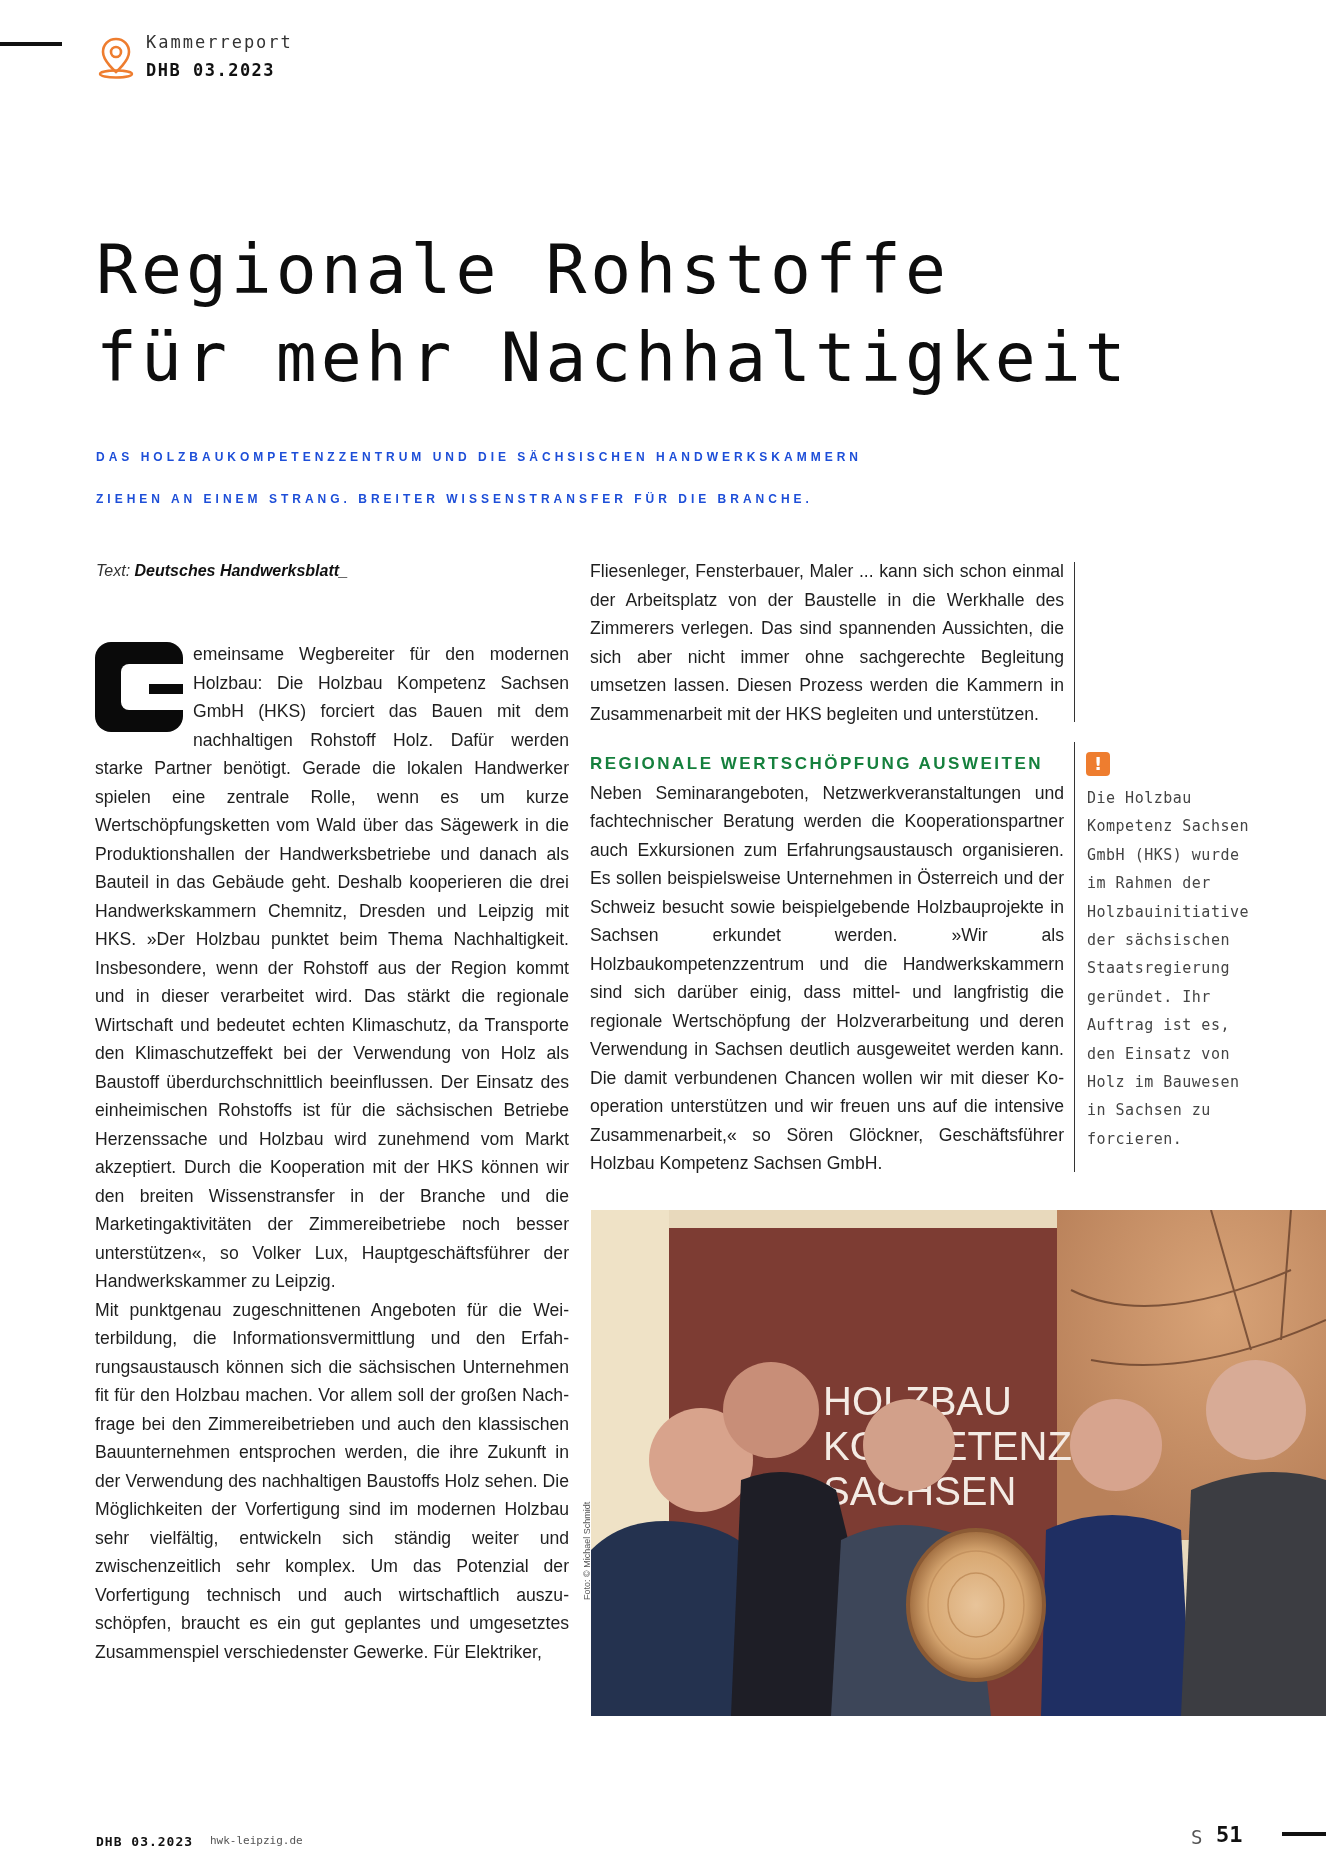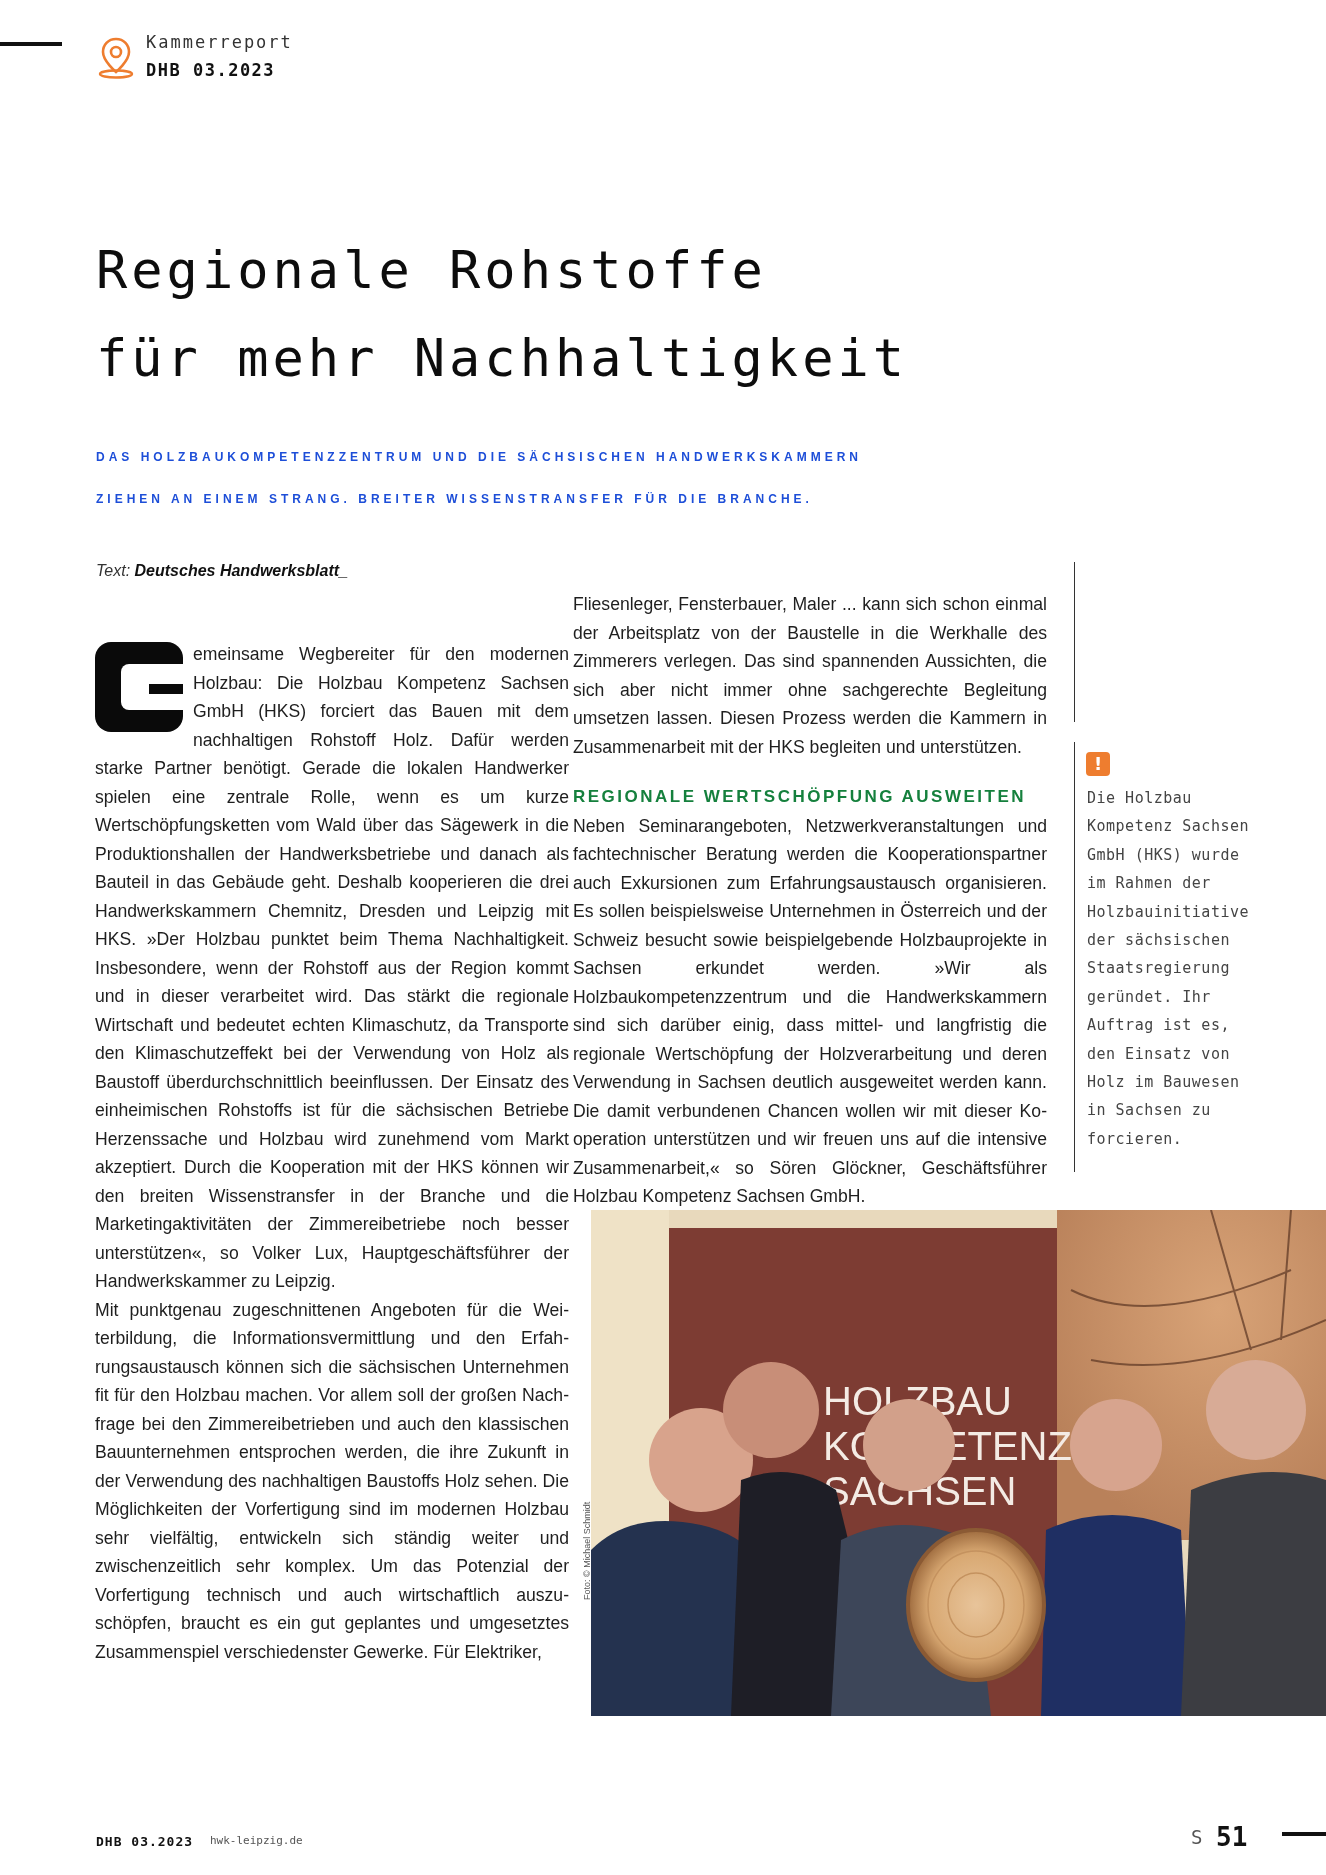--- a/index.html
+++ b/index.html
@@ -4,51 +4,51 @@
 <style>
   html, body { margin: 0; padding: 0; background: #ffffff; }
   body { width: 1326px; height: 1875px; position: relative; overflow: hidden; color: #1a1a1a; }
   .abs { position: absolute; }
 
   .top-rule { left: 0; top: 42px; width: 62px; height: 4px; background: #111; }
   .pin { left: 96px; top: 36px; width: 40px; height: 44px; }
   .kicker { left: 146px; top: 32px; font-family: "DejaVu Sans Mono", monospace; font-size: 17px; letter-spacing: 2px; color: #333; }
   .issue { left: 146px; top: 60px; font-family: "DejaVu Sans Mono", monospace; font-size: 17px; font-weight: bold; letter-spacing: 1.5px; color: #111; }
 
-  .title { left: 96px; top: 226px; font-family: "DejaVu Sans Mono", monospace; font-size: 52px; line-height: 88px; letter-spacing: 4px; color: #0d0d0d; white-space: nowrap; }
+  .title { left: 96px; top: 226px; font-family: "DejaVu Sans Mono", monospace; font-size: 68px; line-height: 88px; letter-spacing: 4px; color: #0d0d0d; white-space: nowrap; }
   .title div { display: block; }
 
   .lead { left: 96px; top: 436px; width: 960px; font-family: Liberation Sans, sans-serif; font-weight: bold; font-size: 12px; line-height: 42px; letter-spacing: 4px; color: #1d4ed8; text-transform: uppercase; }
 
   .byline { left: 96px; top: 562px; font-family: "Liberation Sans", sans-serif; font-style: italic; font-size: 16px; color: #333; }
   .byline b { color: #111; }
 
   .col { font-family: "Liberation Sans", sans-serif; font-size: 17.6px; line-height: 28.5px; color: #1e1e1e; text-align: justify; hyphens: manual; }
   .col1 { left: 95px; top: 640px; width: 474px; }
-  .col2 { left: 573px; top: 557px; width: 474px; margin-top: 33px; }
+  .col2 { left: 590px; top: 557px; width: 474px; }
   .col p { margin: 0; }
   .dropcap { float: left; width: 88px; height: 90px; margin: 2px 10px 0 0; background: #0a0a0a; border-radius: 16px; position: relative; }
   .dropcap::after { content: ""; position: absolute; left: 26px; top: 22px; width: 62px; height: 46px; background: #fff; border-radius: 8px 0 0 8px; }
   .dropcap::before { content: ""; position: absolute; left: 54px; top: 42px; width: 34px; height: 10px; background: #0a0a0a; z-index: 2; }
   .subhead { font-weight: bold; letter-spacing: 2.5px; font-size: 17px; text-transform: uppercase; color: #15803d; margin-top: 18px !important; }
   .indent-first { margin-top: 4px !important; }
 
   .vrule1 { left: 1074px; top: 562px; width: 1px; height: 160px; background: #333; }
   .vrule2 { left: 1074px; top: 742px; width: 1px; height: 430px; background: #333; }
 
   .note-icon { left: 1086px; top: 752px; width: 24px; height: 24px; background: #ee7d2f; border-radius: 4px; color: #fff; font-family: "DejaVu Sans", sans-serif; font-weight: bold; font-size: 18px; line-height: 24px; text-align: center; }
   .note { left: 1087px; top: 784px; width: 180px; font-family: "DejaVu Sans Mono", monospace; font-size: 15px; line-height: 28.4px; letter-spacing: 0.5px; color: #444; }
 
   .photo { left: 591px; top: 1210px; width: 735px; height: 506px; overflow: hidden; background: #c9b89d; }
   .credit { left: 582px; top: 1600px; font-family: "Liberation Sans", sans-serif; font-size: 9px; color: #555; transform: rotate(-90deg); transform-origin: left top; white-space: nowrap; }
 
   .footer-issue { left: 96px; top: 1834px; font-family: "DejaVu Sans Mono", monospace; font-size: 13px; font-weight: bold; letter-spacing: 1px; color: #111; }
   .footer-url { left: 210px; top: 1834px; font-family: "DejaVu Sans Mono", monospace; font-size: 11px; color: #555; }
   .page-s { left: 1191px; top: 1826px; font-family: "DejaVu Sans Mono", monospace; font-size: 19px; color: #555; }
-  .page-num { left: 1216px; top: 1822px; font-family: "DejaVu Sans Mono", monospace; font-size: 26px; font-weight: bold; color: #111; }
+  .page-num { left: 1216px; top: 1822px; font-family: "DejaVu Sans Mono", monospace; font-size: 22px; font-weight: bold; color: #111; }
   .bottom-rule { left: 1282px; top: 1832px; width: 44px; height: 4px; background: #111; }
 </style>
 </head>
 <body>
 
 <div class="abs top-rule"></div>
 <svg class="abs pin" viewBox="0 0 40 44">
   <path d="M20 3 C12 3 7 9 7 16 C7 25 20 36 20 36 C20 36 33 25 33 16 C33 9 28 3 20 3 Z" fill="none" stroke="#ee7d2f" stroke-width="2.6"></path>
   <circle cx="20" cy="16" r="5" fill="none" stroke="#ee7d2f" stroke-width="2.6"></circle>
   <ellipse cx="20" cy="38" rx="16" ry="3.5" fill="none" stroke="#ee7d2f" stroke-width="2.4"></ellipse>

